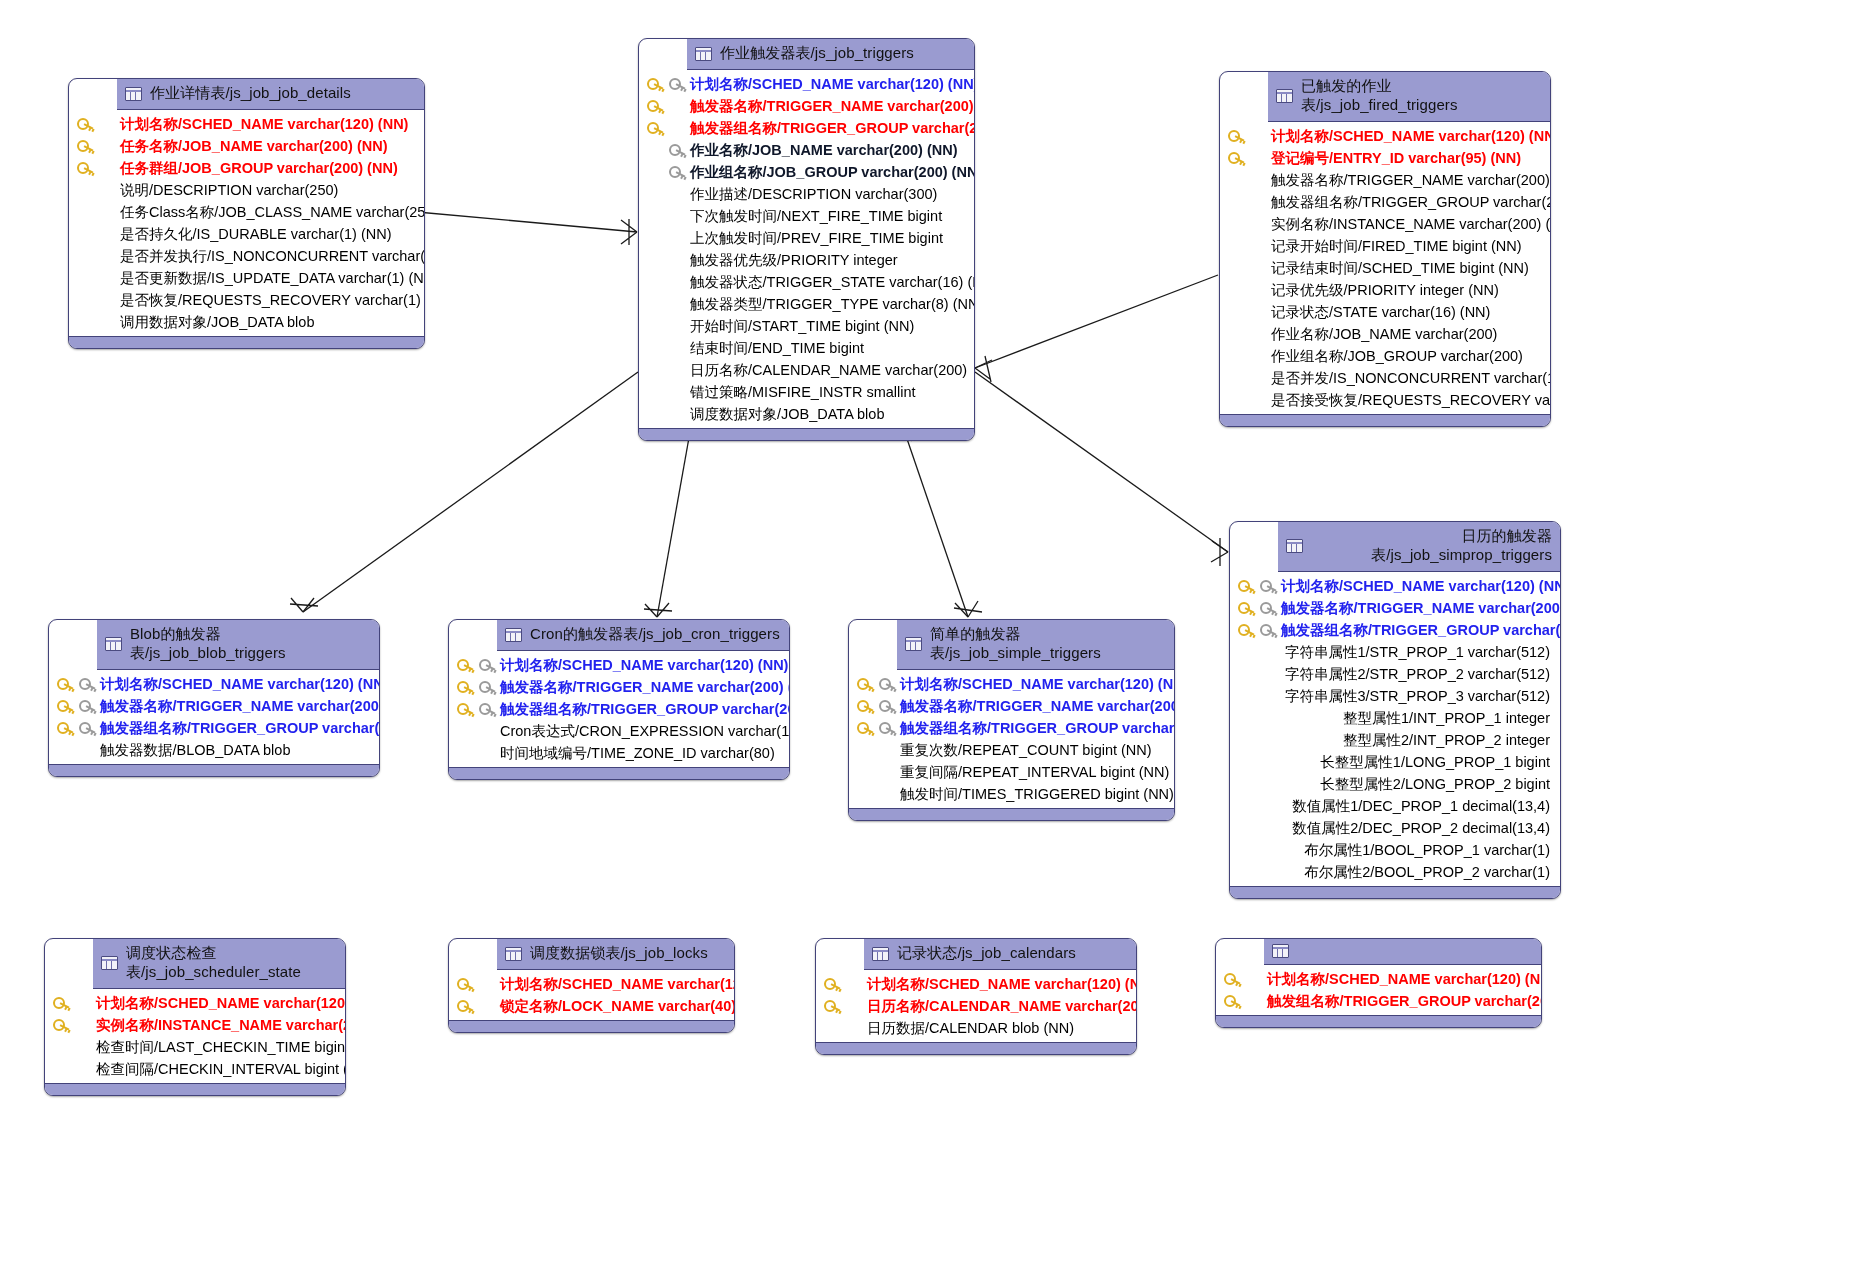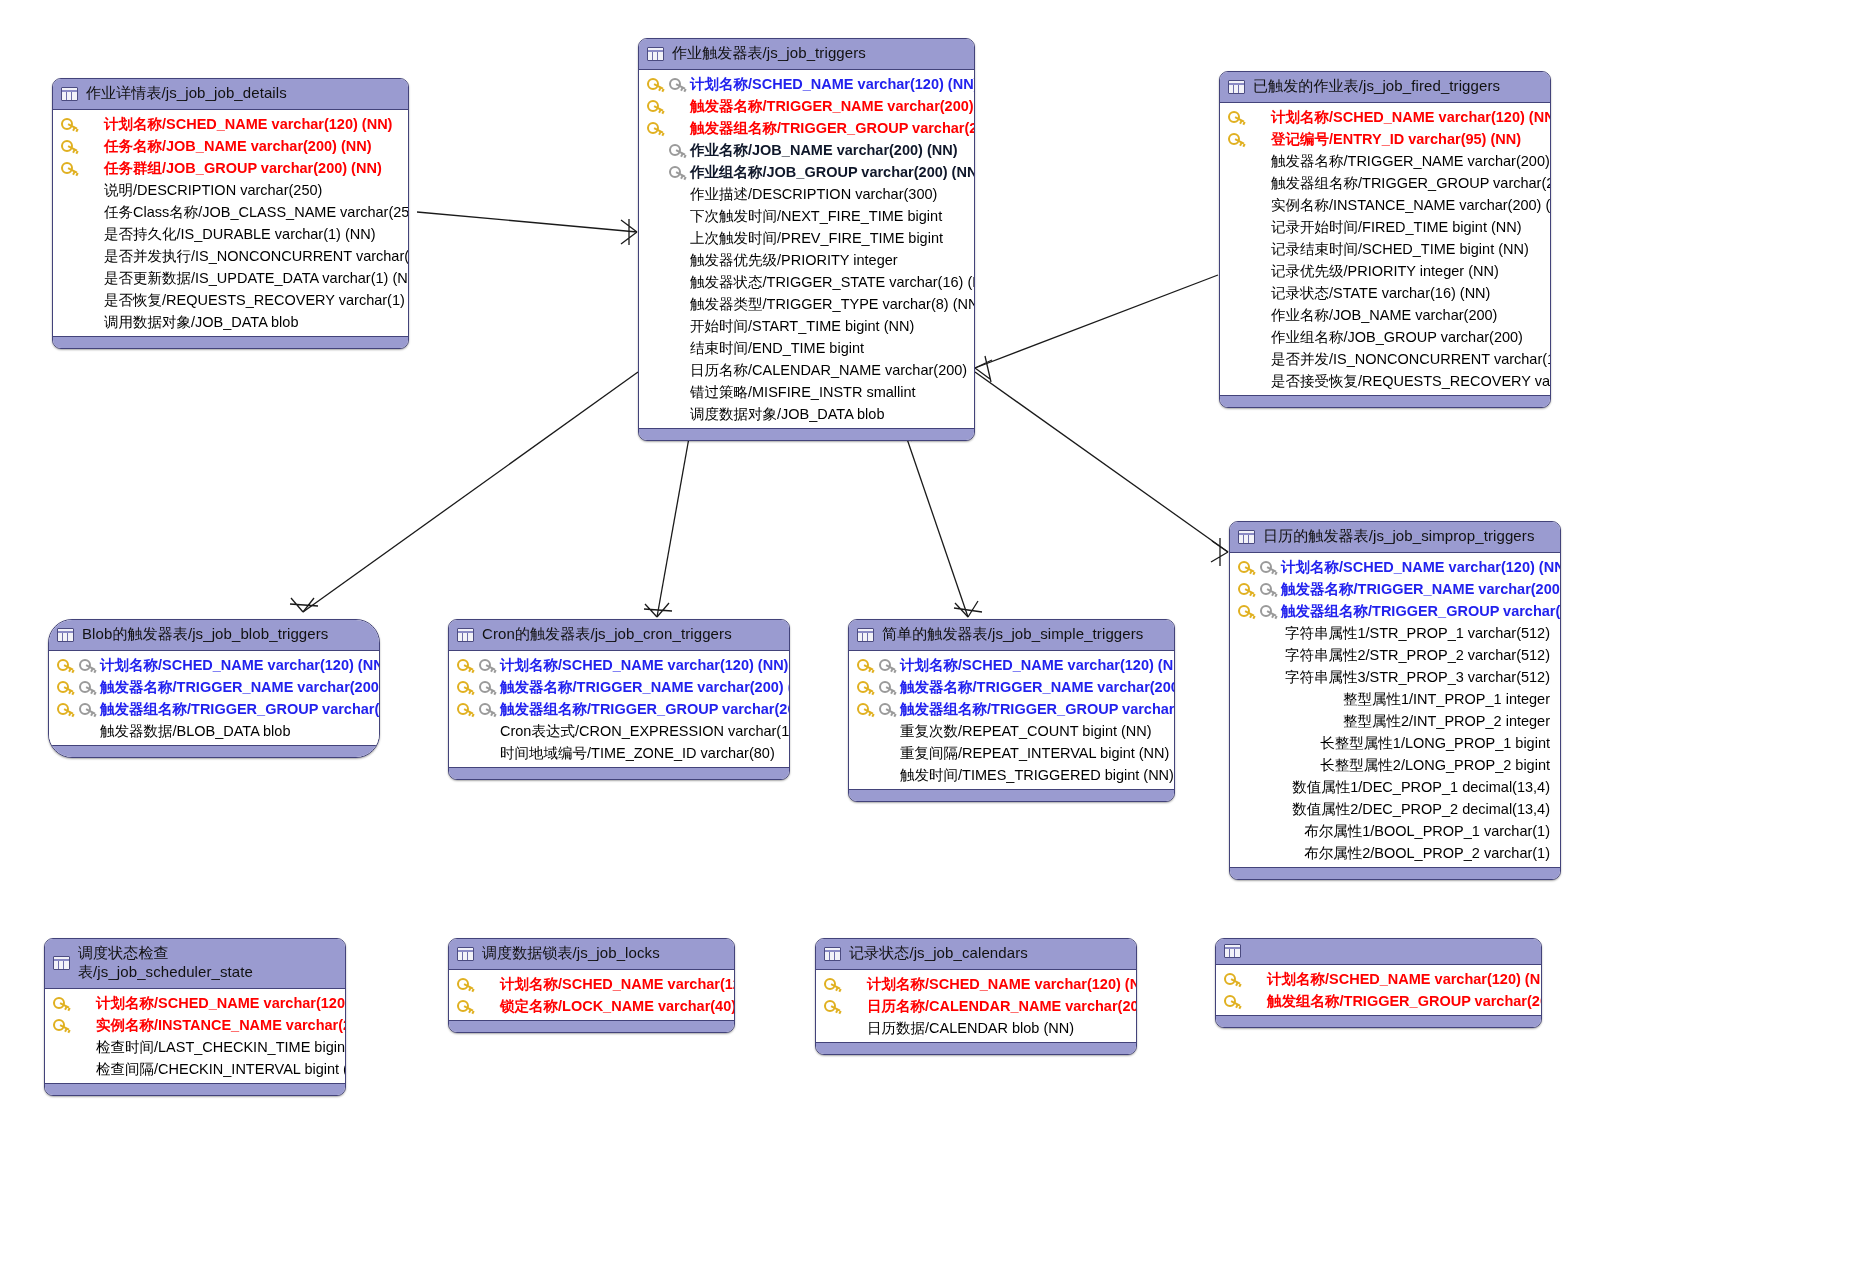--- a/index.html
+++ b/index.html
@@ -3,21 +3,21 @@
 <meta charset="utf-8">
 <style>
   html,body{margin:0;padding:0;}
   body{width:1849px;height:1267px;background:#ffffff;font-family:"Liberation Sans",sans-serif;position:relative;overflow:hidden;}
   #canvas{position:absolute;inset:0;}
   svg.links{position:absolute;left:0;top:0;width:1849px;height:1267px;pointer-events:none;}
   .entity{position:absolute;border:1px solid #43437a;border-radius:9px;background:#ffffff;
           box-shadow:0 1px 2px rgba(0,0,0,.35);overflow:hidden;}
   .entity .hdr{background:#9a9bd0;border-bottom:1px solid #43437a;
                padding:5px 8px 6px 8px;display:flex;align-items:center;gap:8px;
-               font-size:15px;color:#111;letter-spacing:.1px;}
+               font-size:15px;color:#111;letter-spacing:.1px;margin-left:48px;}
   .entity .hdr .ticon{width:15px;height:12px;flex:none;position:relative;
        background:#f2f2f8;border:1px solid #4b4b80;border-radius:1px;}
   .entity .hdr .ticon:before{content:"";position:absolute;left:0;right:0;top:2px;height:2px;background:#8a8ac4;}
   .entity .hdr .ticon:after{content:"";position:absolute;top:4px;bottom:0;left:4px;width:1px;background:#6d6daa;
        box-shadow:5px 0 0 0 #6d6daa;}
   .entity .body{background:#fff;padding:3px 0 3px 0;}
   .entity .foot{height:11px;background:#9a9bd0;border-top:1px solid #43437a;}
   .row{display:flex;align-items:center;height:22px;padding:0 10px 0 7px;font-size:14.5px;white-space:nowrap;}
   .keys{width:44px;flex:none;display:flex;align-items:center;gap:3px;}
   .keyslot{width:19px;height:16px;flex:none;}
@@ -57,21 +57,21 @@
       <path d="M905,433 L893,422 M905,433 L918,424 M897,418 L912,441" stroke-width="1.3"></path>
 
       <line x1="690" y1="432" x2="657" y2="617"></line>
       <path d="M657,617 L645,604 M657,617 L669,603 M644,609 L672,611" stroke-width="1.3"></path>
       <path d="M690,432 L678,421 M690,432 L703,423 M683,418 L697,440" stroke-width="1.3"></path>
 
       <line x1="638" y1="372" x2="303" y2="612"></line>
       <path d="M303,612 L291,598 M303,612 L314,598 M290,604 L318,606" stroke-width="1.3"></path>
     </g>
   </svg>
-<div class="entity" style="left: 52px; top: 78px; width: 355px;">
+<div class="entity" style="left: 68px; top: 78px; width: 355px;">
       <div class="hdr">
         <span class="ticon"></span>
         <span>作业详情表/js_job_job_details</span>
       </div>
       <div class="body">
         <div class="row">
           <span class="keys">
             <span class="kicon gold">
               <i class="ring"></i>
               <i class="shaft"></i>
@@ -422,21 +422,21 @@
           <span class="keys"></span>
           <span class="lbl c-black">布尔属性1/BOOL_PROP_1 varchar(1)</span>
         </div>
         <div class="row">
           <span class="keys"></span>
           <span class="lbl c-black">布尔属性2/BOOL_PROP_2 varchar(1)</span>
         </div>
       </div>
       <div class="foot"></div>
     </div>
-    <div class="entity" style="left: 48px; top: 619px; width: 330px; border-radius: 24px;">
+    <div class="entity" style="left: 48px; top: 619px; width: 330px;">
       <div class="hdr">
         <span class="ticon"></span>
         <span>Blob的触发器表/js_job_blob_triggers</span>
       </div>
       <div class="body">
         <div class="row">
           <span class="keys">
             <span class="kicon gold">
               <i class="ring"></i>
               <i class="shaft"></i>

